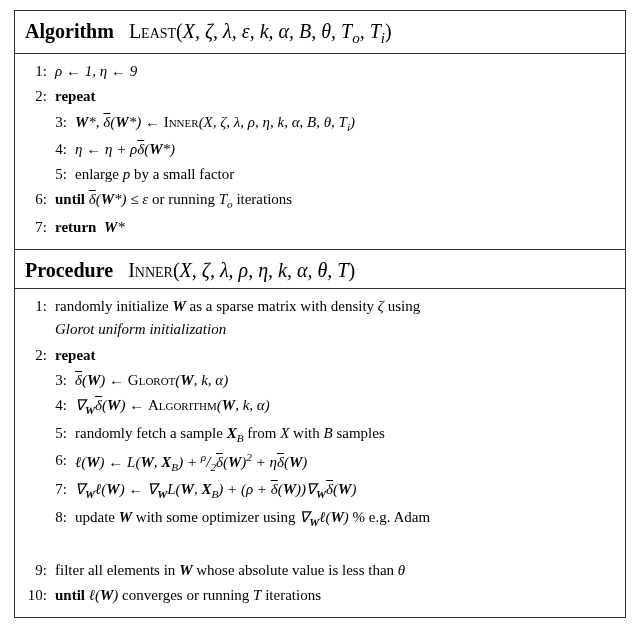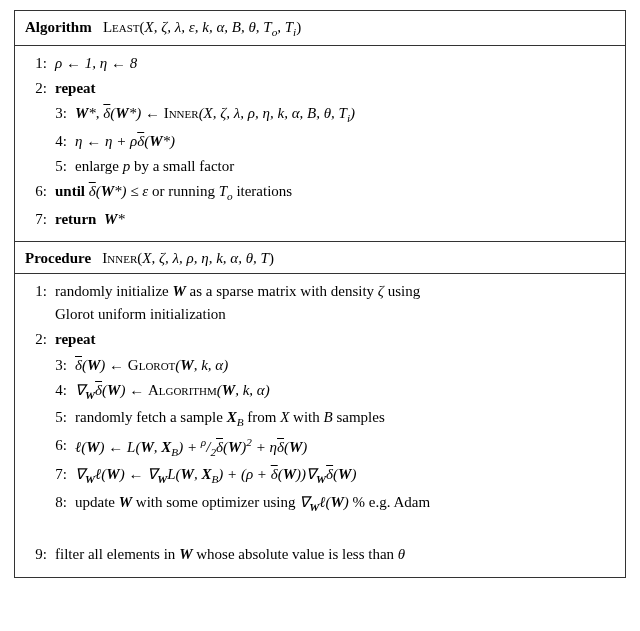--- a/index.html
+++ b/index.html
@@ -20,21 +20,21 @@
 
     .procedure-box {
       border: 1.5px solid #333;
       border-top: none;
       margin-bottom: 0;
     }
 
     .algo-header {
       padding: 6px 10px 4px 10px;
       border-bottom: 1.5px solid #333;
-      font-size: 15px;
+      font-size: 20px;
       line-height: 1.4;
     }
 
     .algo-body {
       padding: 4px 10px 8px 10px;
     }
 
     .line {
       display: flex;
       align-items: flex-start;
@@ -79,21 +79,21 @@
   <div class="algo-header">
     <span class="bold">Algorithm</span>
     &nbsp;
     <span class="small-caps">Least</span><span>(<span class="math">X, ζ, λ, ε, k, α, B, θ, T<sub>o</sub>, T<sub>i</sub></span>)</span>
   </div>
   <div class="algo-body">
 
     <div class="line">
       <span class="line-num">1:</span>
       <span class="line-content">
-        <span class="math">ρ ← 1, η ← 8</span>
+        <span class="math">ρ ← 1, η ← 9</span>
       </span>
     </div>
 
     <div class="line">
       <span class="line-num">2:</span>
       <span class="line-content">
         <span class="bold">repeat</span>
       </span>
     </div>
 
@@ -140,21 +140,21 @@
     <span class="bold">Procedure</span>
     &nbsp;
     <span class="small-caps">Inner</span><span>(<span class="math">X, ζ, λ, ρ, η, k, α, θ, T</span>)</span>
   </div>
   <div class="algo-body">
 
     <div class="line">
       <span class="line-num">1:</span>
       <span class="line-content">
         randomly initialize <span class="math bold">W</span> as a sparse matrix with density <span class="math">ζ</span> using<br>
-        <span style="margin-left: 0px;">Glorot uniform initialization</span>
+        <span style="margin-left: 0px; font-style: italic;">Glorot uniform initialization</span>
       </span>
     </div>
 
     <div class="line">
       <span class="line-num">2:</span>
       <span class="line-content">
         <span class="bold">repeat</span>
       </span>
     </div>
 
@@ -205,16 +205,22 @@
       <span class="line-content">&nbsp;</span>
     </div>
 
     <div class="line">
       <span class="line-num">9:</span>
       <span class="line-content">
         filter all elements in <span class="math bold">W</span> whose absolute value is less than <span class="math">θ</span>
       </span>
     </div>
 
+    <div class="line">
+      <span class="line-num">10:</span>
+      <span class="line-content">
+        <span class="bold">until</span> <span class="math">ℓ(<span class="bold">W</span>)</span> converges or running <span class="math">T</span> iterations
+      </span>
+    </div>
 
 
   </div>
 </div>
 
 </body></html>

